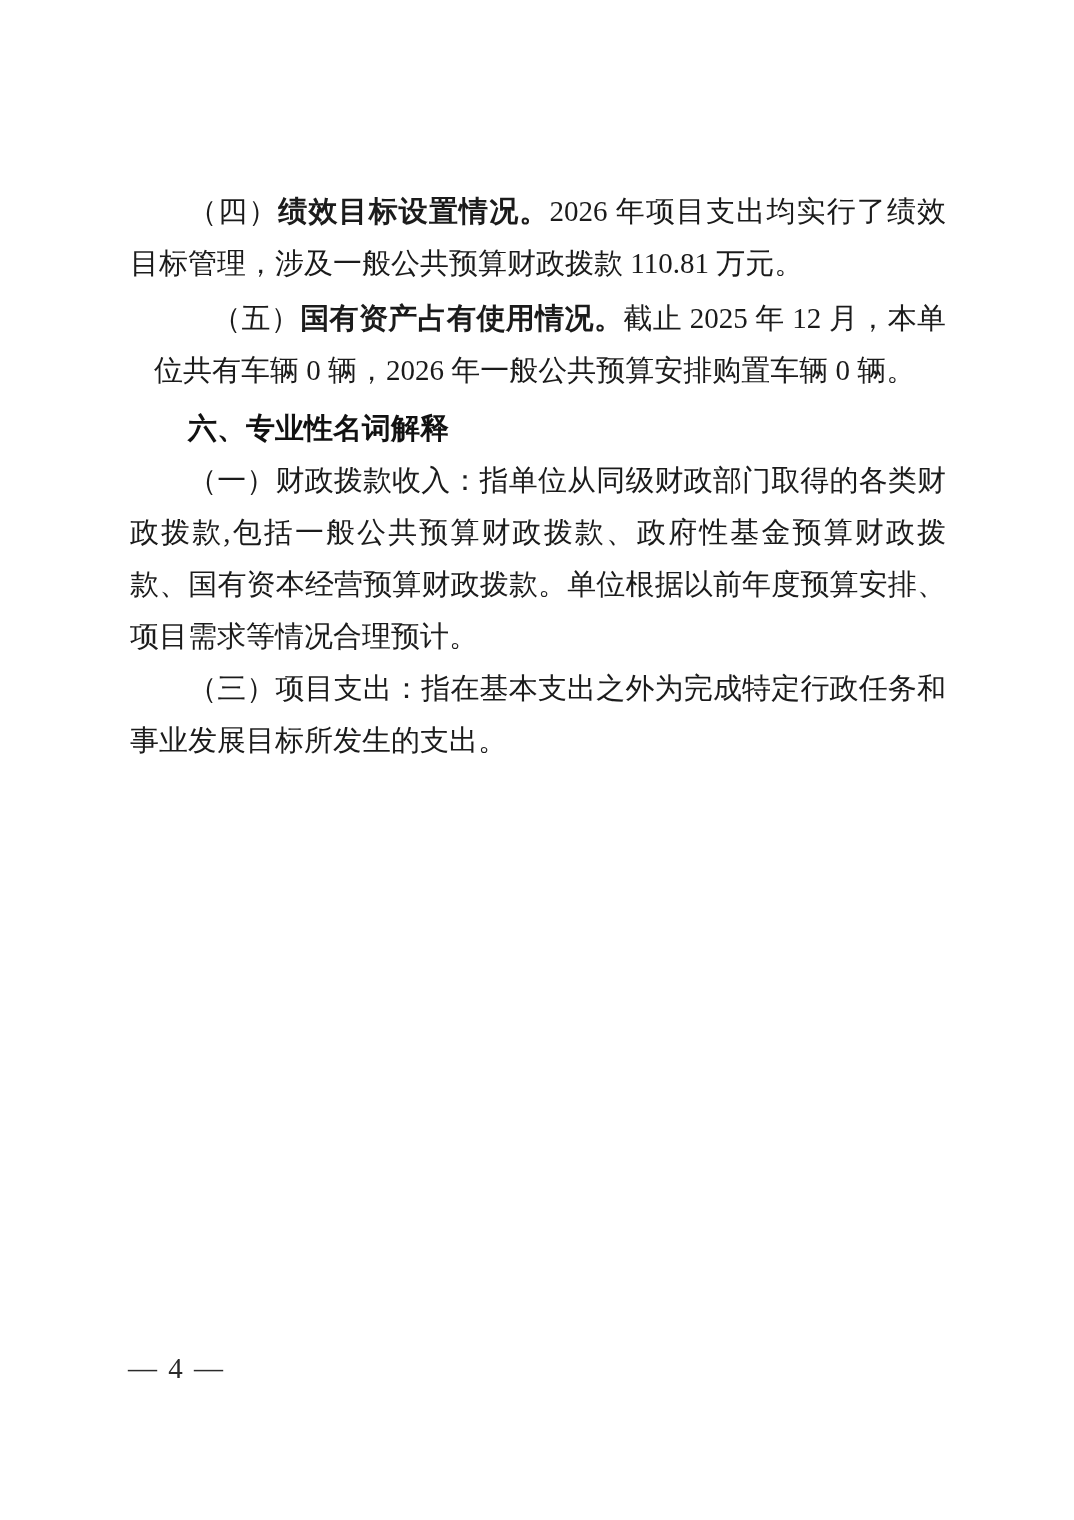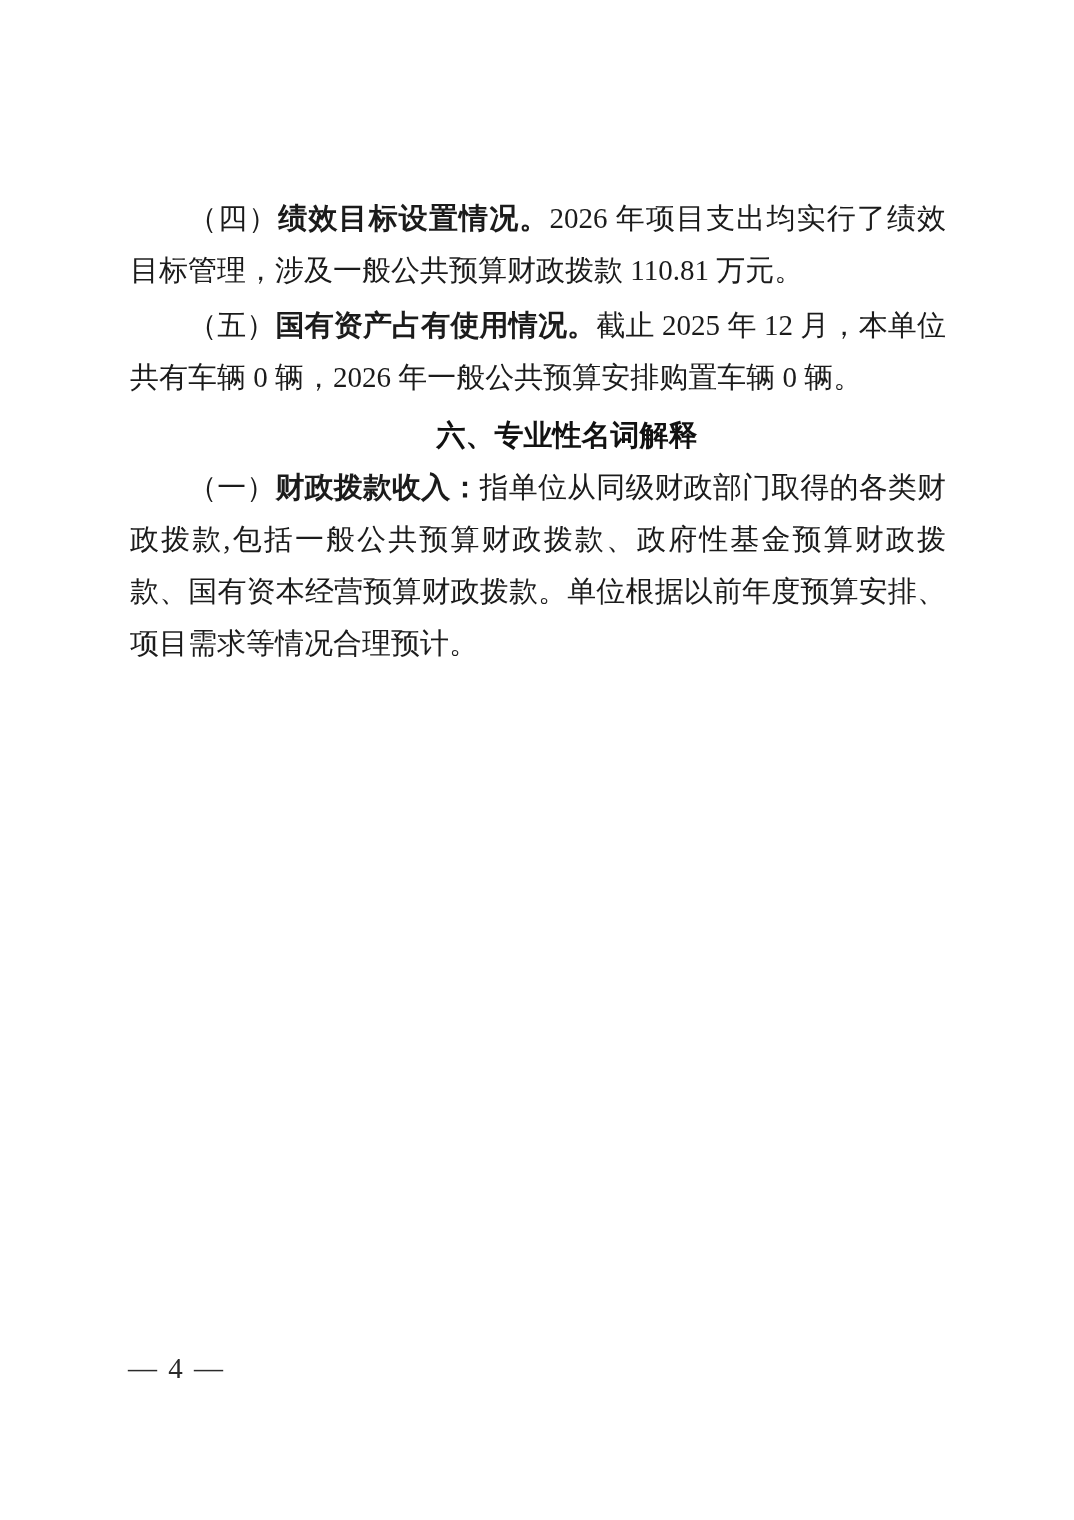--- a/index.html
+++ b/index.html
@@ -13,51 +13,50 @@
     height: 1520px;
     margin: 0 auto;
     background: #ffffff;
     color: #1b1b1b;
     font-family: "Liberation Serif", "DejaVu Serif", serif;
     overflow: hidden;
   }
   .doc-content {
     position: absolute;
     left: 130px;
-    top: 7px;
+    top: 0;
     width: 816px;
     padding-top: 185px;
   }
   .para {
     margin: 0;
     font-size: 29px;
     line-height: 52px;
     text-align: justify;
     text-justify: inter-character;
     text-indent: 2em;
   }
-  .mt3 { margin-top: 3px; }
+  .mt3 { margin-top: 3px; margin-left: 24px; }
   .lead {
     font-weight: 600;
   }
   .marker {
     font-weight: 400;
   }
   .term {
-    font-weight: 700;
+    font-weight: 400;
   }
   .section-heading {
     margin: 6px 0 0 0;
     font-size: 29px;
     line-height: 52px;
     font-weight: 700;
     font-family: Liberation Serif, serif;
     text-indent: 2em;
     color: #111111;
-    text-align: center;
   }
   .page-footer {
     position: absolute;
     left: 128px;
     top: 1348px;
     font-size: 29px;
     line-height: 40px;
     color: #2a2a2a;
     letter-spacing: 2px;
   }
@@ -70,18 +69,19 @@
 
     <p class="para"><span class="lead"><span class="marker">（四）</span><span>绩效目标设置情况。</span></span><span>2026 年项目支出均实行了绩效目标管理，涉及一般公共预算财政拨款 110.81 万元。</span></p>
 
     <p class="para mt3"><span class="lead"><span class="marker">（五）</span><span>国有资产占有使用情况。</span></span><span>截止 2025 年 12 月，本单位共有车辆 0 辆，2026 年一般公共预算安排购置车辆 0 辆。</span></p>
 
     <h2 class="section-heading">六、专业性名词解释</h2>
 
     <p class="para"><span class="marker">（一）</span><span class="term">财政拨款收入：</span><span>指单位从同级财政部门取得的各类财政拨款,包括一般公共预算财政拨款、政府性基金预算财政拨款、国有资本经营预算财政拨款。单位根据以前年度预算安排、项目需求等情况合理预计。</span></p>
 
 
+    <p class="para"><span class="marker">（三）</span><span class="term">项目支出：</span><span>指在基本支出之外为完成特定行政任务和事业发展目标所发生的支出。</span></p>
 
 
   </main>
 
   <footer class="page-footer">— 4 —</footer>
 </div>
 
 </body></html>

